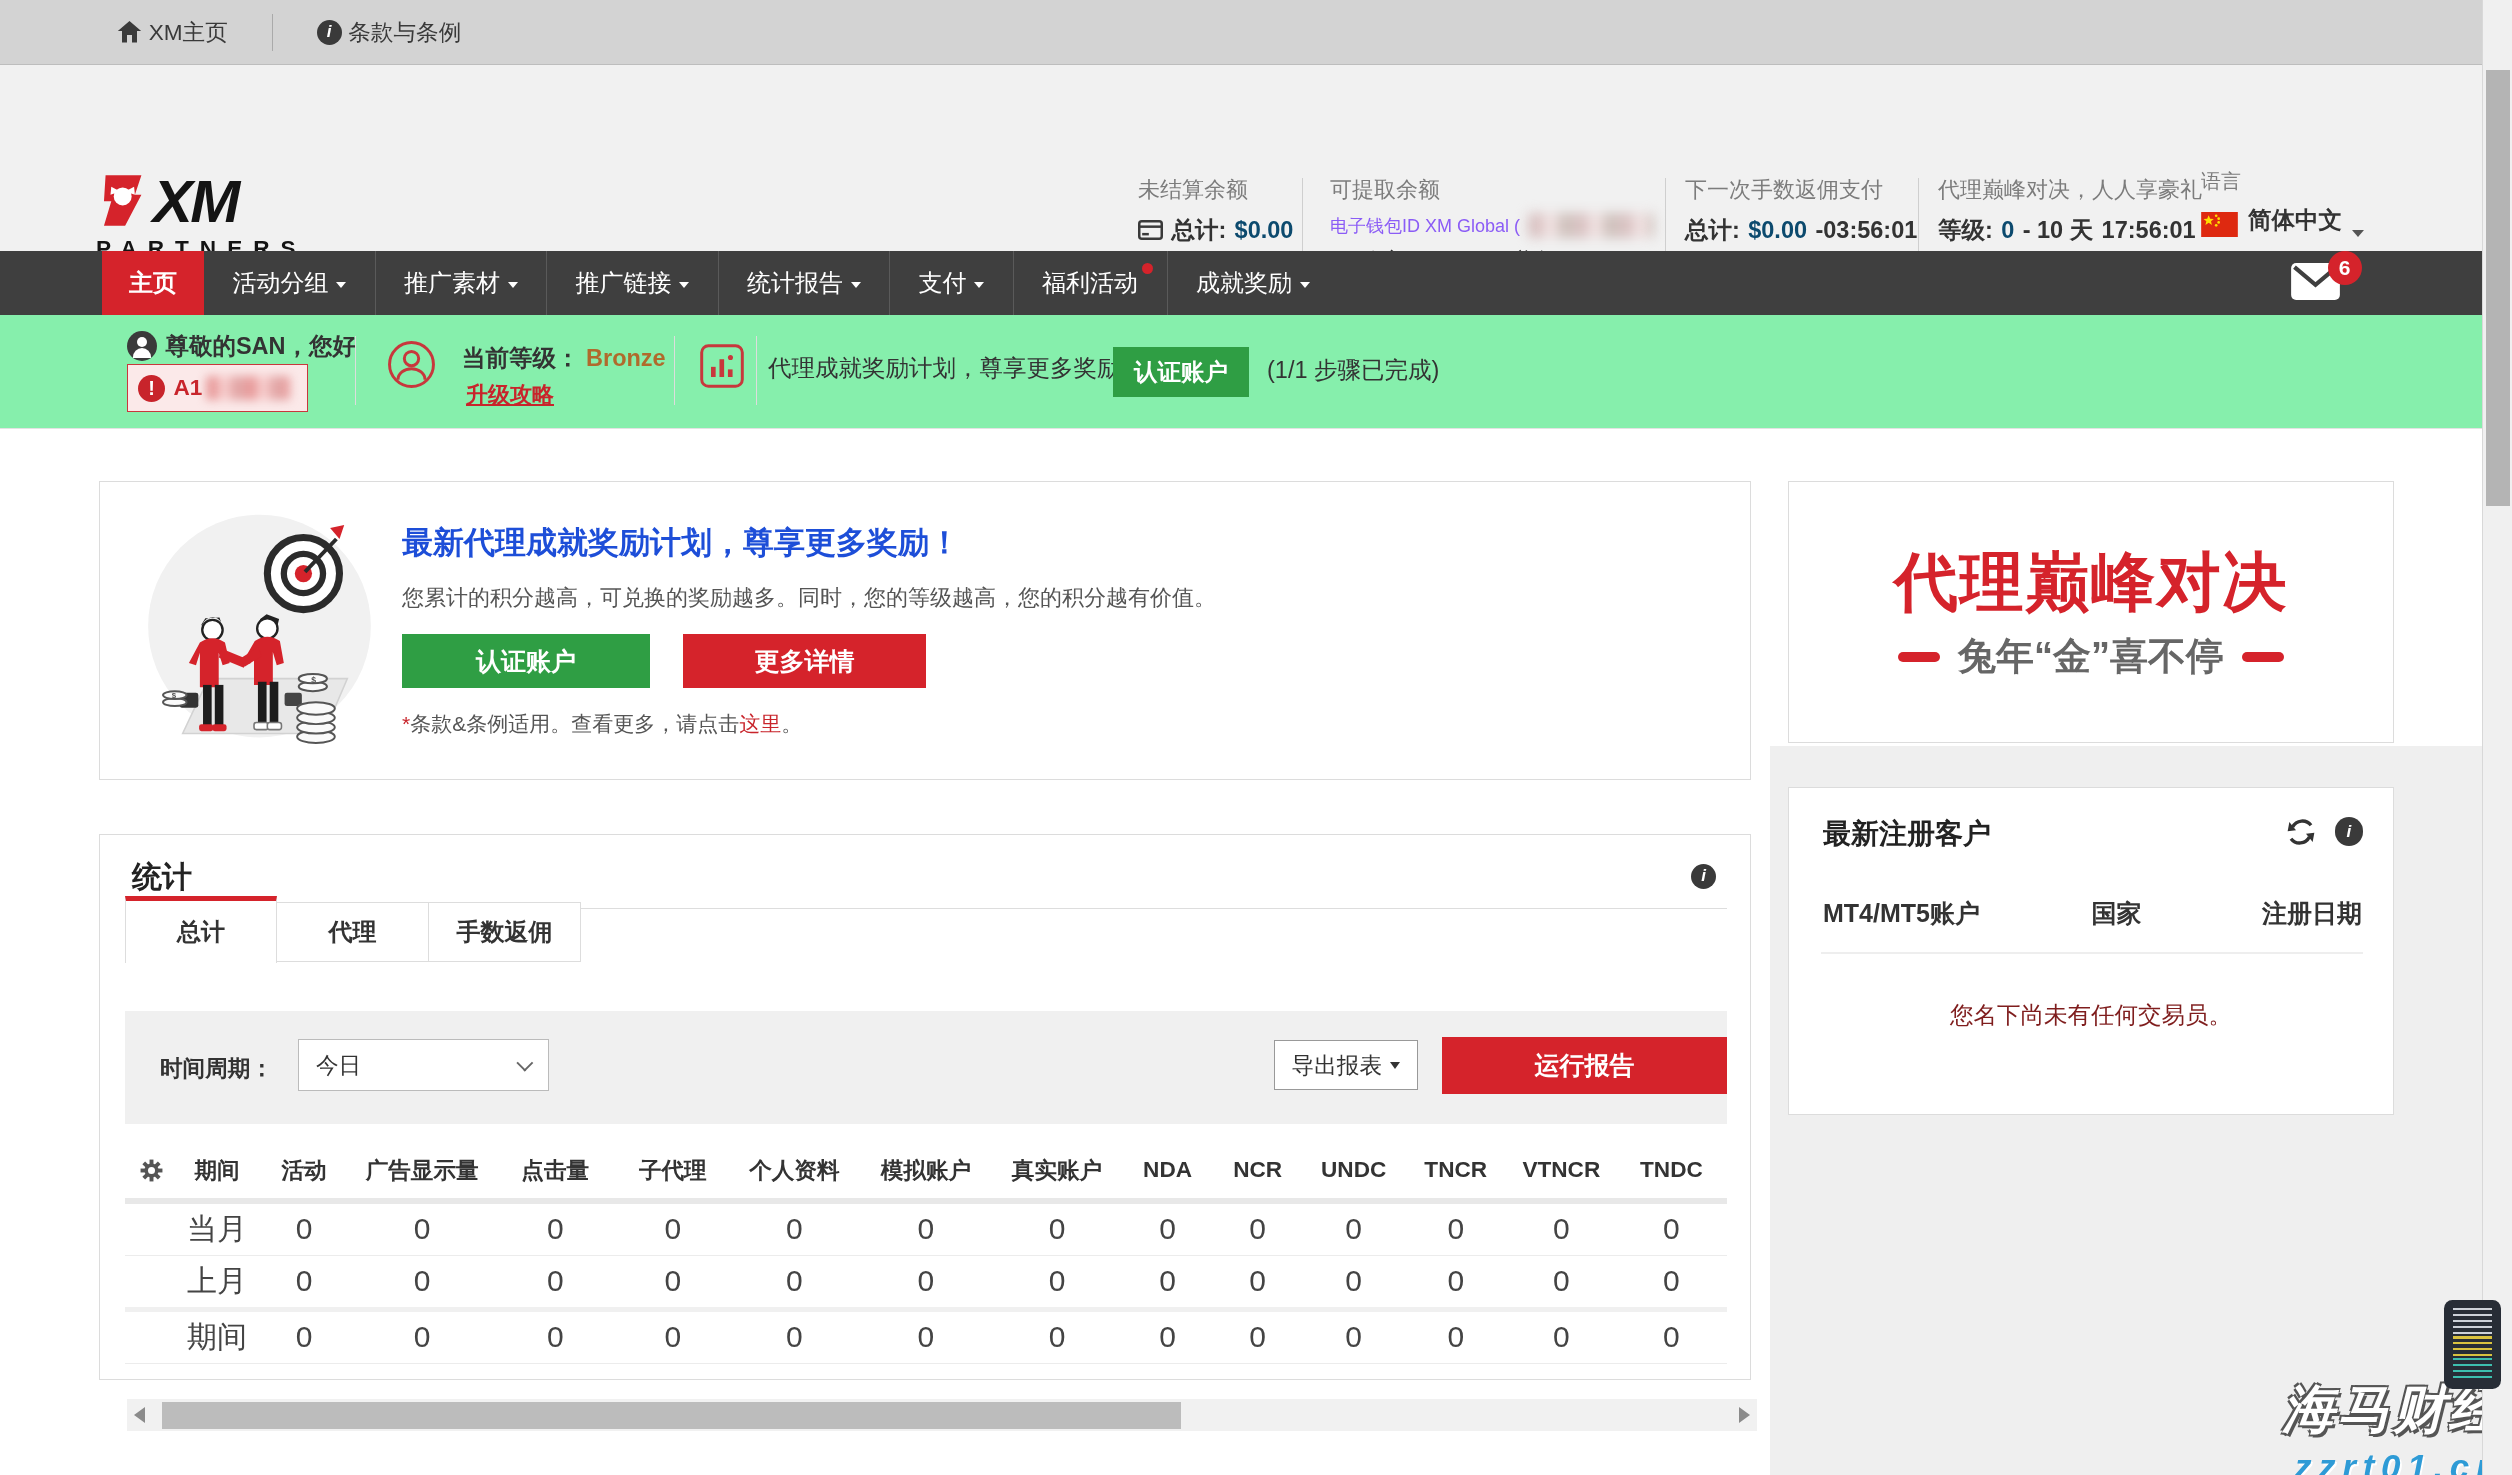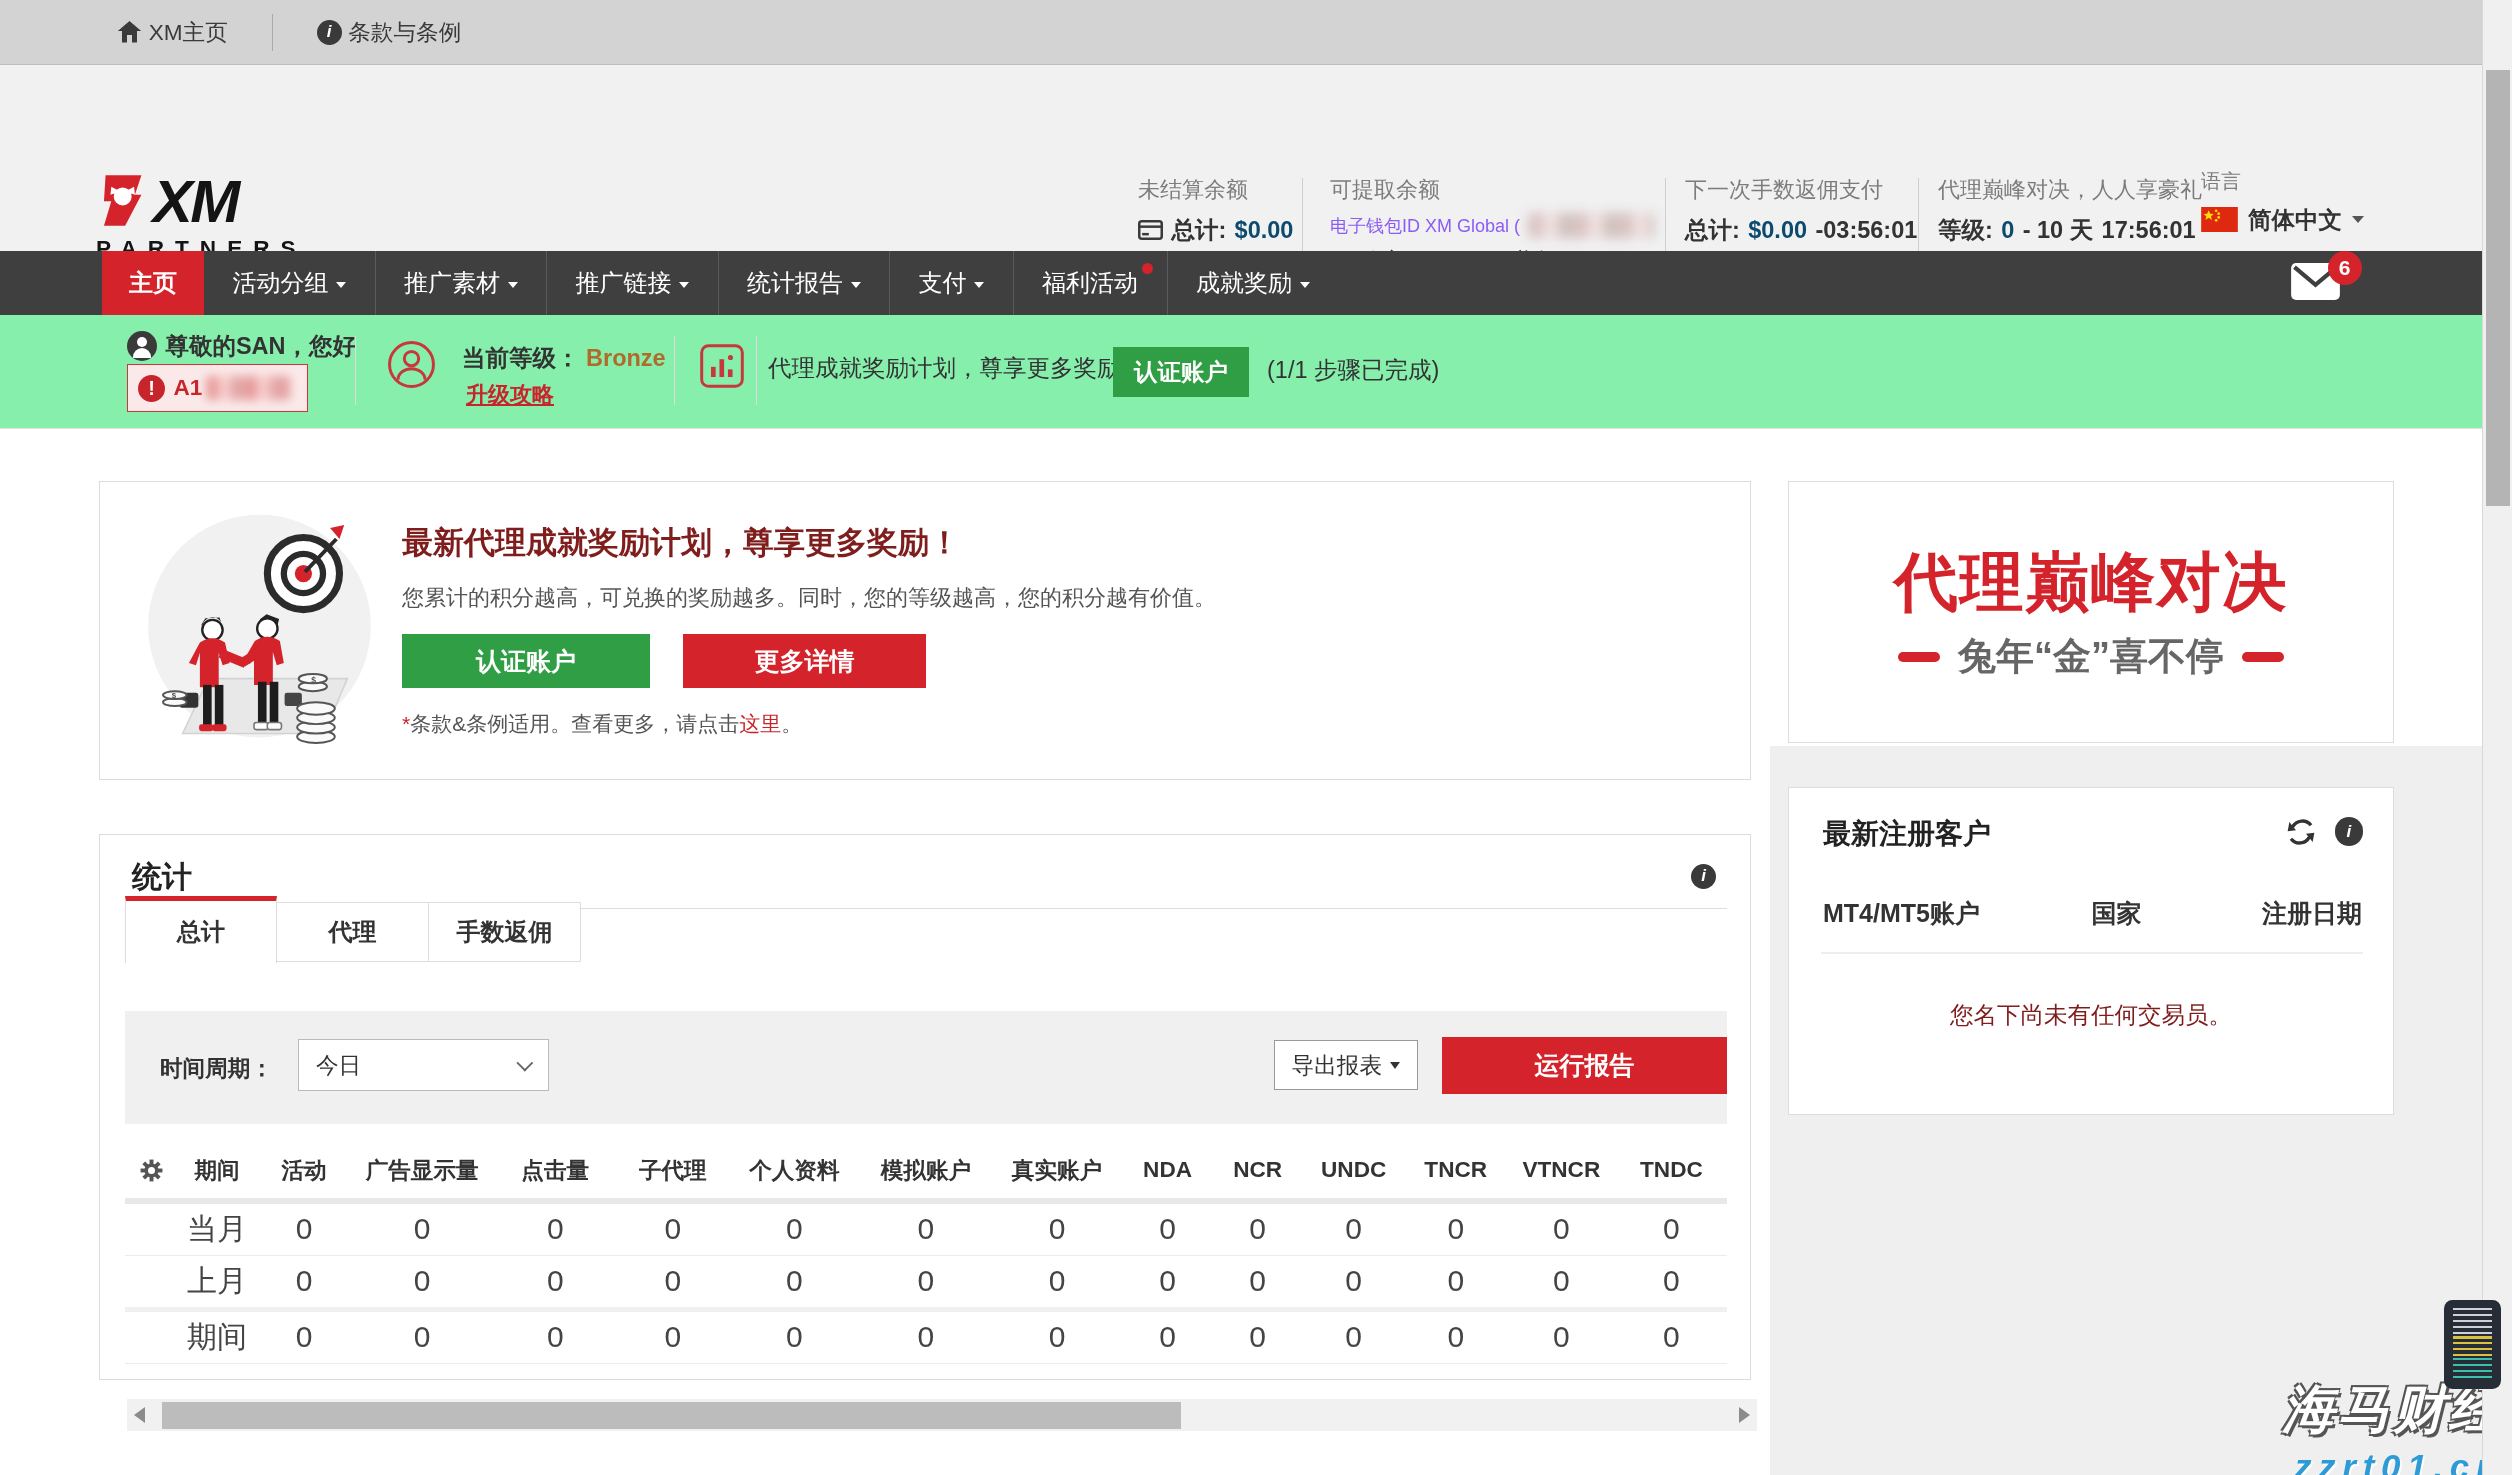--- a/index.html
+++ b/index.html
@@ -32,21 +32,21 @@
   .stat-line { display:flex; align-items:center; gap:8.4px; margin-top:6.7px; font-size:23.5px; }
   .stat-label { color:#333; font-weight:bold; }
   .stat-red { color:#0c4a6e; font-weight:bold; }
   .stat-dark { color:#333; font-weight:bold; }
   .vdiv { position:absolute; top:113px; width:0.8px; height:84px; background:#cfcfcf; }
   .blur-smudge { display:inline-block; height:25px; border-radius:3.4px; filter:blur(5.9px); vertical-align:middle;
     background:repeating-linear-gradient(90deg,#d9c2c2 0 15px,#efe0e0 15px 30px,#cfc2bd 30px 45px); }
   .go-activity-btn { display:inline-block; margin-top:8.4px; background:#d5232b; color:#fff;
     font-size:24px; font-weight:bold; padding:6.7px 15px; cursor:pointer; }
   .lang-label { font-size:20px; color:#7c7c7c; }
-  .lang-row { display:flex; align-items:center; gap:10px; margin-top:6.7px; cursor:pointer; }
+  .lang-row { display:flex; align-items:flex-end; gap:10px; margin-top:6.7px; cursor:pointer; }
   .lang-value { font-size:23.5px; font-weight:bold; color:#333; }
   .caret-down { width:0; height:0; border-left:6.7px solid transparent; border-right:6.7px solid transparent;
     border-top:7.5px solid #555; display:inline-block; }
 
   
   .navbar { position:absolute; left:0; top:251px; width:2482px; height:64px; background:#3f3f3f; display:flex; }
   .nav-items { display:flex; margin-left:102px; height:100%; }
   .nav-item { display:flex; align-items:center; gap:7.5px; padding:0 28.5px; color:#fff; font-size:24px;
     cursor:pointer; position:relative; border-left:0.8px solid rgba(255,255,255,0.14); }
   .nav-item:first-child { border-left:none; padding:0 27px; }
@@ -83,21 +83,21 @@
   .verify-btn-sm { position:absolute; left:1113px; top:32px; width:136px; height:50px; background:#2f9e44; color:#fff;
     font-size:23.5px; font-weight:bold; display:flex; align-items:center; justify-content:center; cursor:pointer; }
   .steps-text { position:absolute; left:1267px; top:39px; font-size:23.5px; color:#333; }
 
   
   .right-panel { position:absolute; left:1770px; top:746px; width:712px; height:730px; background:#efefef; }
 
   
   .promo-card { position:absolute; left:99px; top:481px; width:1652px; height:299px; background:#fff; border:0.8px solid #dcdcdc; }
   .promo-illust { position:absolute; left:34px; top:18.4px; }
-  .promo-title { position:absolute; left:302px; top:40px; font-size:31px; font-weight:bold; color:#7f1d1d; }
+  .promo-title { position:absolute; left:302px; top:40px; font-size:31px; font-weight:bold; color:#1d4ed8; }
   .promo-desc { position:absolute; left:302px; top:101px; font-size:22px; color:#555; }
   .promo-btn { position:absolute; top:152px; height:54px; display:flex; align-items:center; justify-content:center;
     color:#fff; font-size:25px; font-weight:bold; cursor:pointer; }
   .promo-btn.green { left:302px; width:248px; background:#2f9e44; }
   .promo-btn.red { left:583px; width:243px; background:#d5232b; }
   .promo-terms { position:absolute; left:302px; top:228px; font-size:21px; color:#555; }
   .promo-terms .star, .promo-terms .link { color:#c8242b; }
   .promo-terms .link { cursor:pointer; }
 
   

